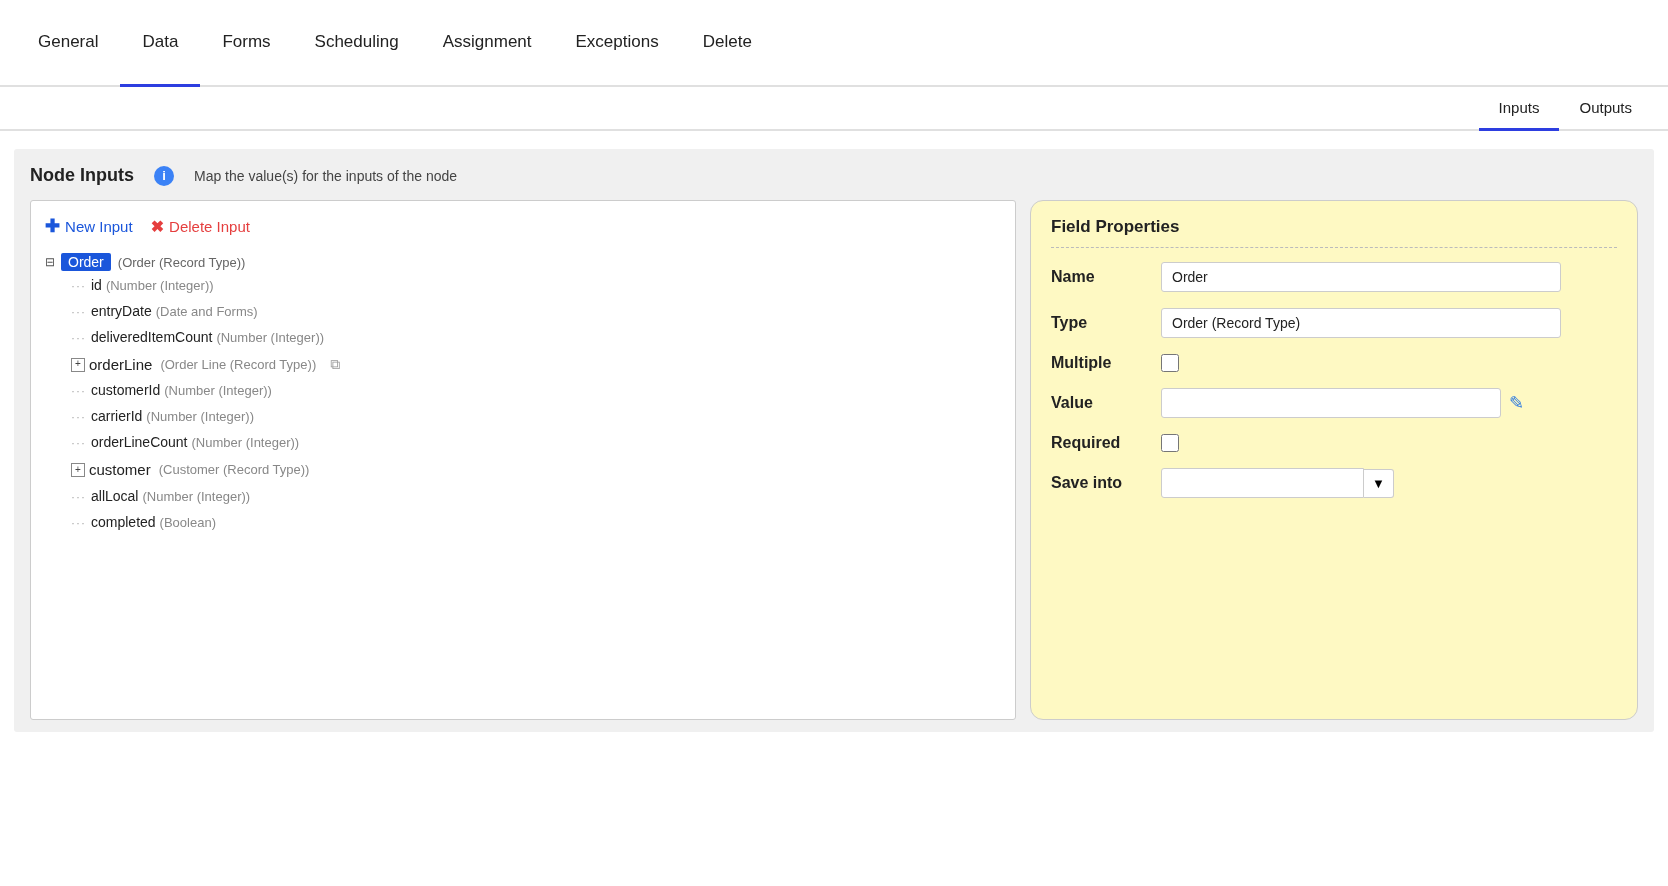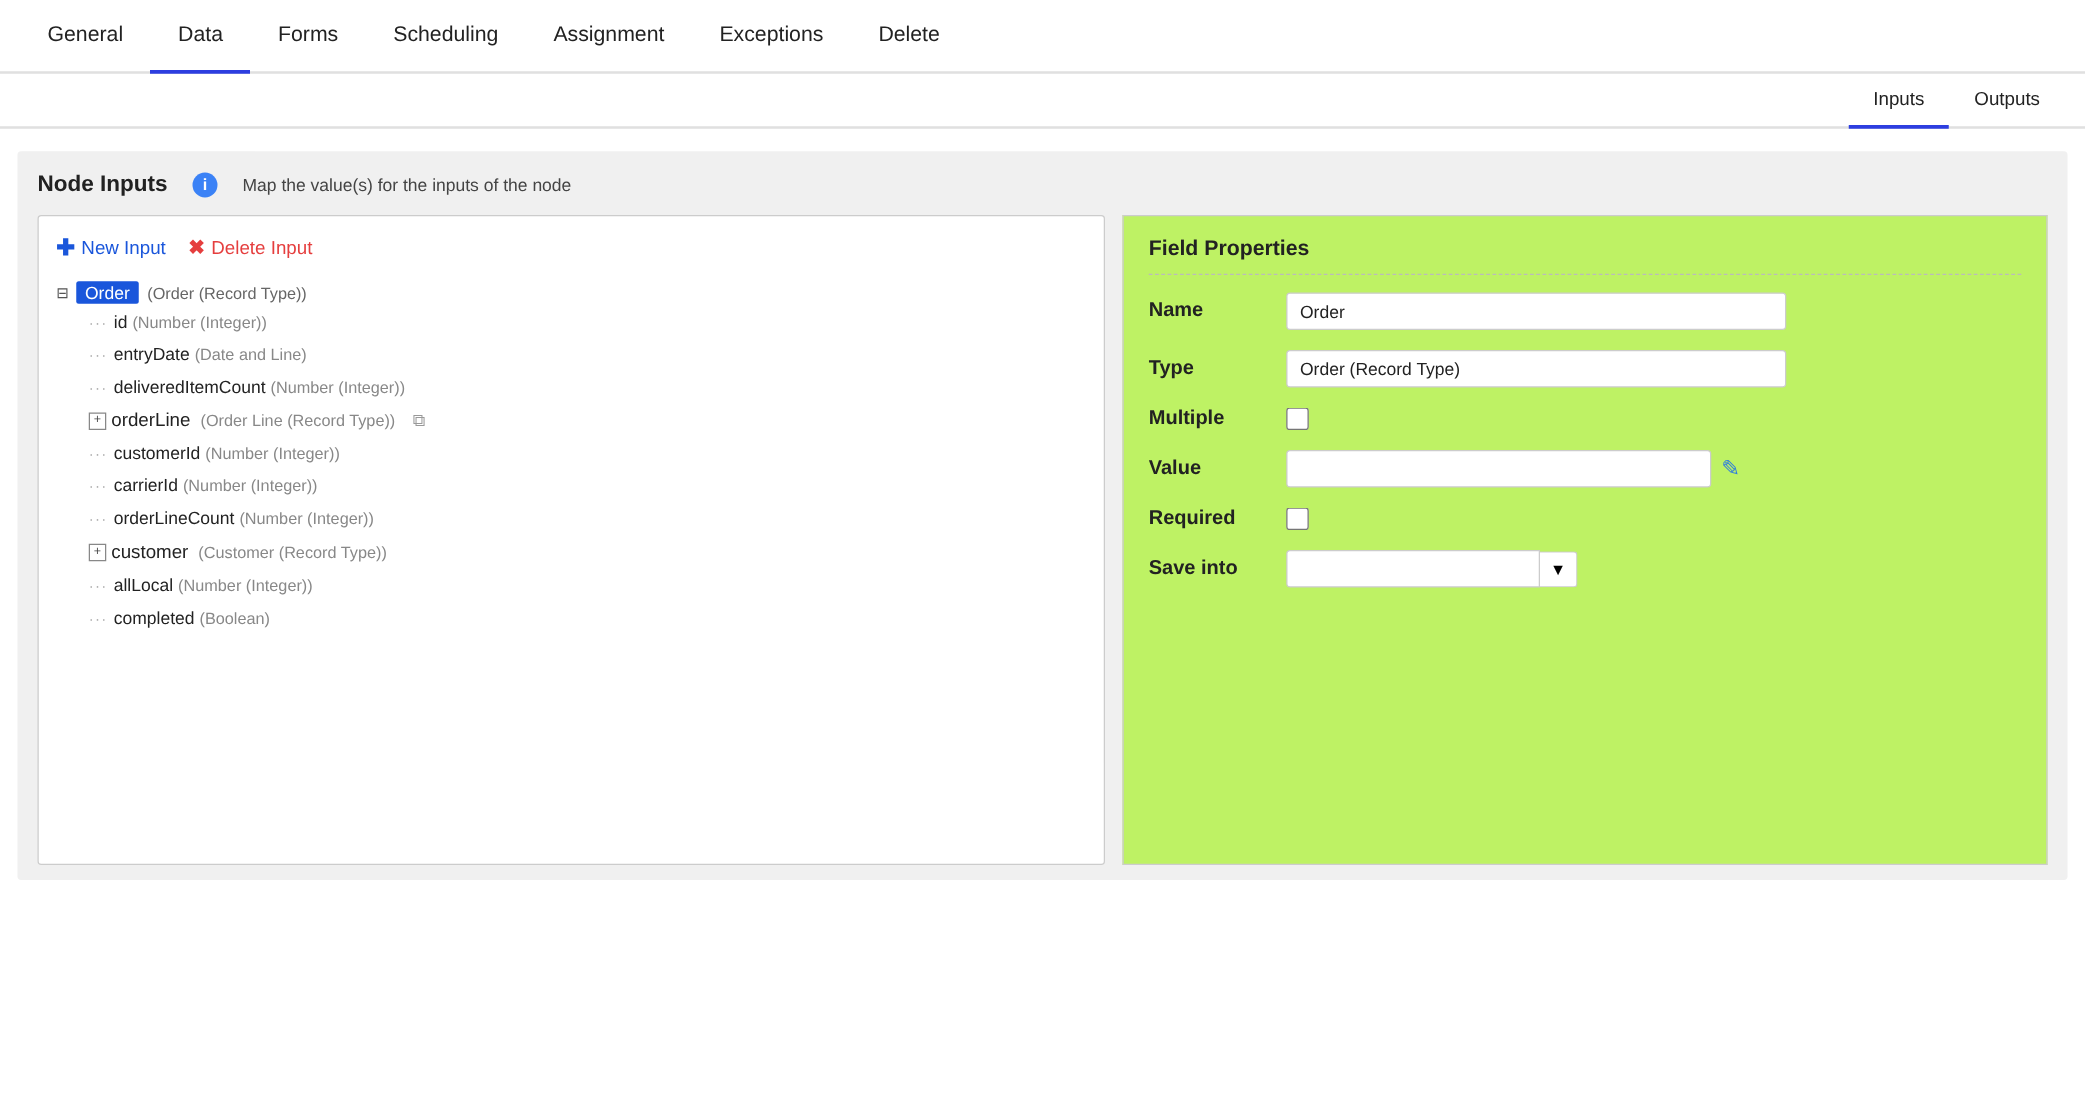--- a/index.html
+++ b/index.html
@@ -5,21 +5,21 @@
     * { box-sizing: border-box; margin: 0; padding: 0; }
     body { font-family: -apple-system, BlinkMacSystemFont, 'Segoe UI', Arial, sans-serif; font-size: 15px; background: #fff; color: #222; }
 
     
     .top-tabs {
       display: flex;
       border-bottom: 2px solid #e0e0e0;
       padding: 0 16px;
     }
     .top-tab {
-      padding: 18px 22px;
+      padding: 32px 22px;
       cursor: pointer;
       font-size: 17px;
       color: #222;
       border-bottom: 3px solid transparent;
       margin-bottom: -2px;
       white-space: nowrap;
     }
     .top-tab.active {
       border-bottom: 3px solid #2d3ee0;
       font-weight: 500;
@@ -203,24 +203,24 @@
       justify-content: center;
       width: 22px; height: 22px;
       color: #999;
       cursor: pointer;
       font-size: 14px;
       margin-left: 4px;
     }
 
     
     .right-panel {
-      width: 740px;
-      background: #bef264;
+      width: 608px;
+      background: #fef9c3;
       border: 1px solid #ccc;
-      border-radius: 0;
+      border-radius: 13px;
       padding: 16px 20px;
       min-height: 520px;
     }
     .field-props-title {
       font-size: 17px;
       font-weight: 700;
       margin-bottom: 14px;
       padding-bottom: 10px;
       border-bottom: 1px dashed #bbb;
     }
@@ -342,21 +342,21 @@
 
           <div class="tree-leaf">
             <span class="tree-leaf-dots">···</span>
             <span class="tree-leaf-name">id</span>
             <span class="tree-leaf-type">(Number (Integer))</span>
           </div>
 
           <div class="tree-leaf">
             <span class="tree-leaf-dots">···</span>
             <span class="tree-leaf-name">entryDate</span>
-            <span class="tree-leaf-type">(Date and Line)</span>
+            <span class="tree-leaf-type">(Date and Forms)</span>
           </div>
 
           <div class="tree-leaf">
             <span class="tree-leaf-dots">···</span>
             <span class="tree-leaf-name">deliveredItemCount</span>
             <span class="tree-leaf-type">(Number (Integer))</span>
           </div>
 
           <div class="tree-expandable">
             <span class="expand-box">+</span>

